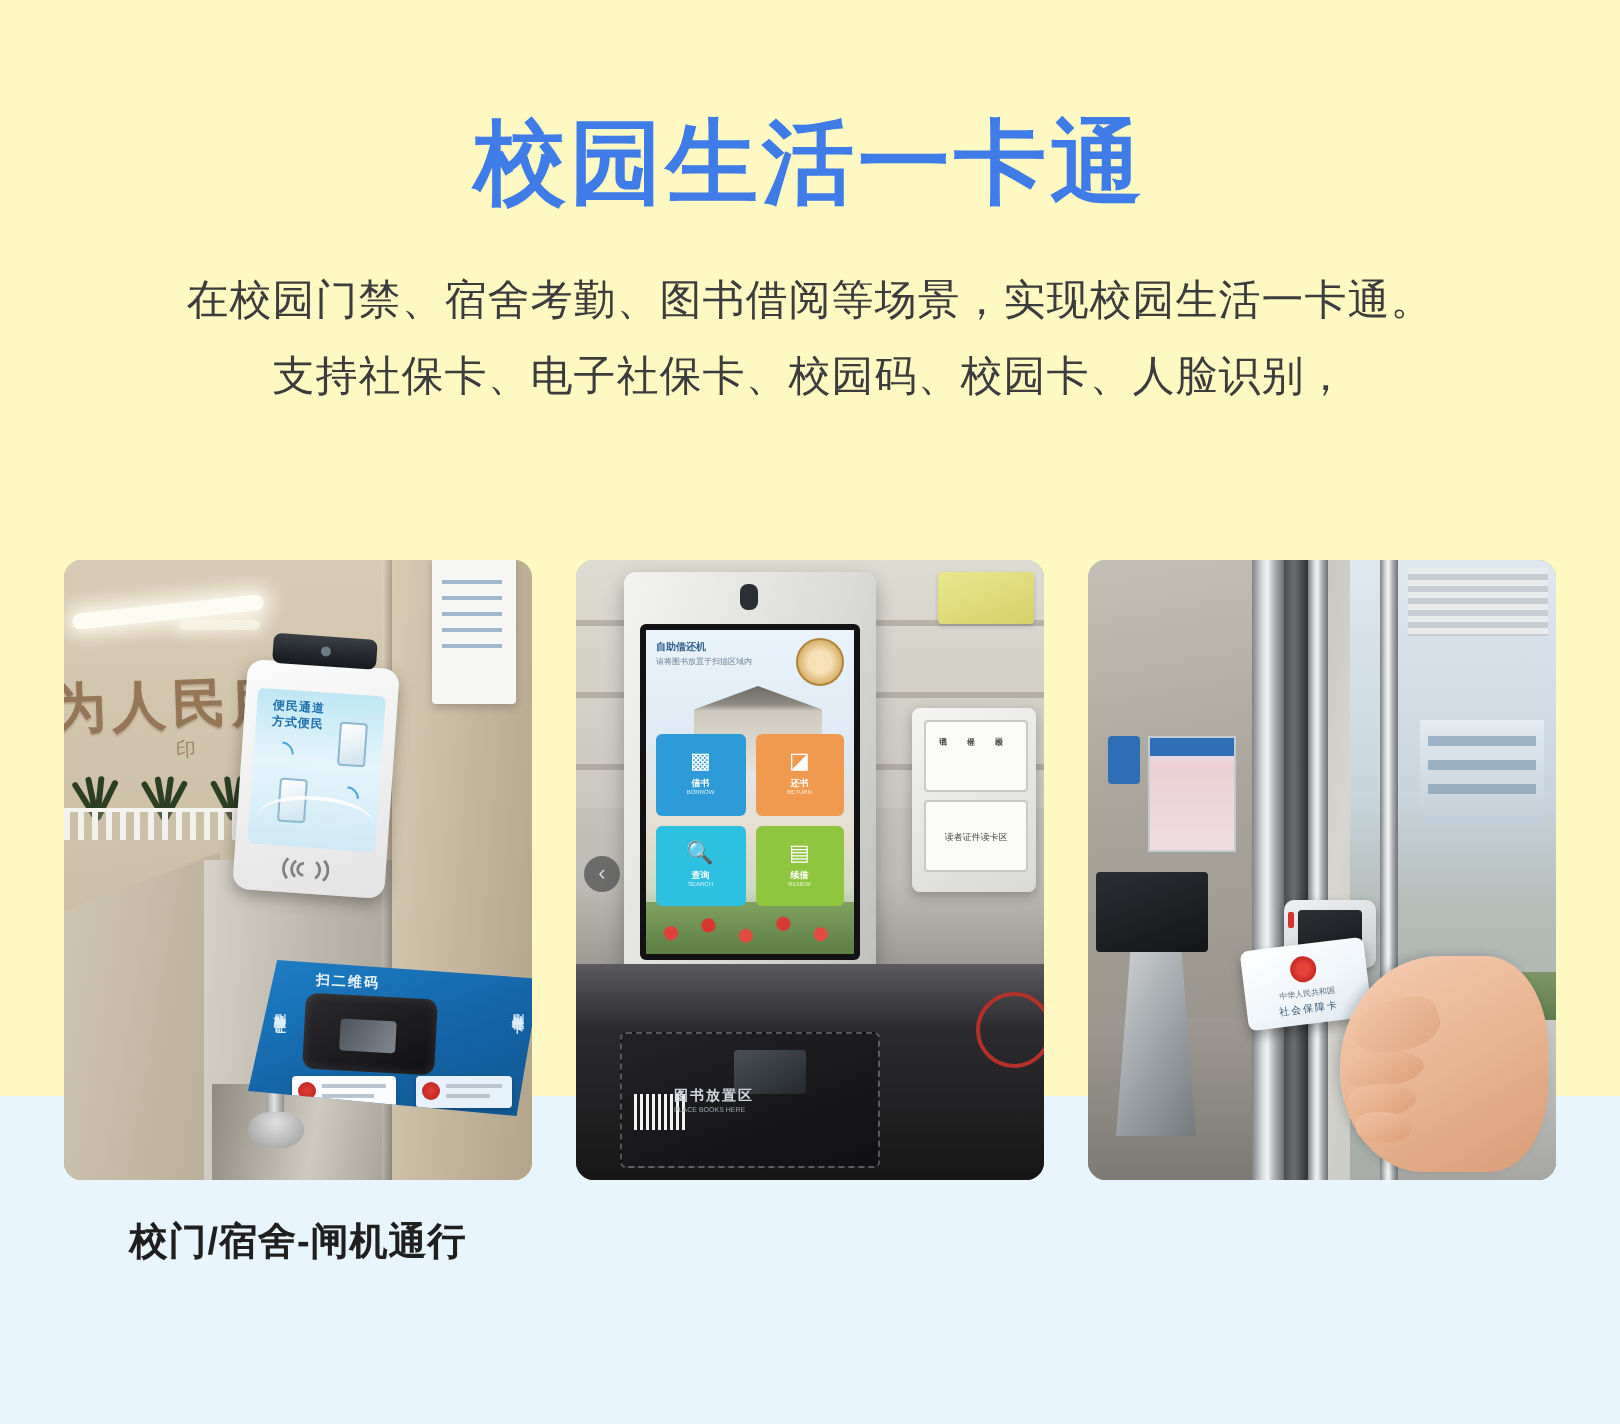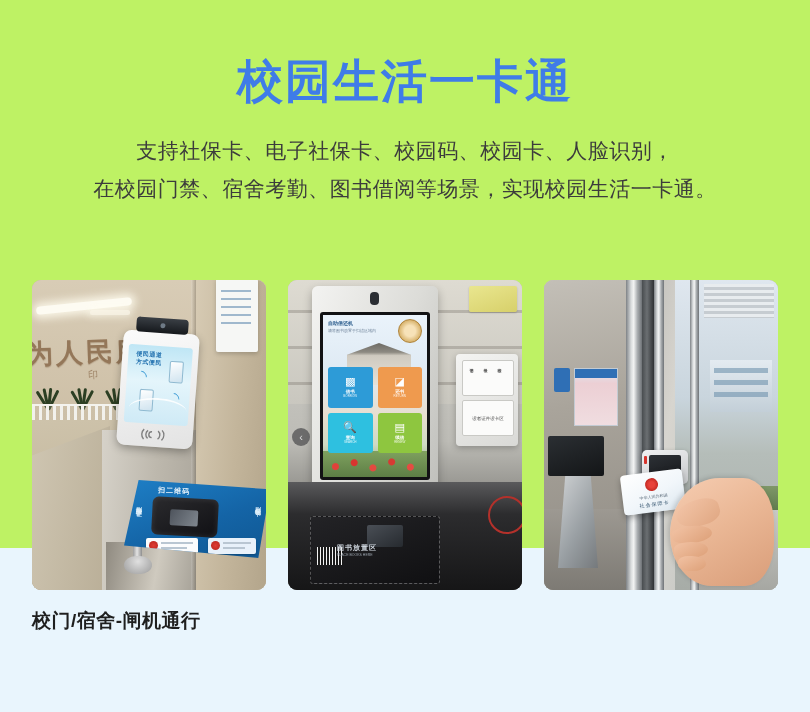--- a/index.html
+++ b/index.html
@@ -10,21 +10,21 @@
     width: 810px;
     height: 712px;
     background: #e9f5fd;
     font-family: "Liberation Sans", "DejaVu Sans", sans-serif;
     overflow: hidden;
   }
   .page {
     position: relative;
     width: 810px;
     height: 548px;
-    background: #bef264;
+    background: #fef9c3;
   }
 
   
   .header {
     padding-top: 52px;
     text-align: center;
   }
   .main-title {
     font-size: 46px;
     font-weight: bold;
@@ -61,20 +61,21 @@
   .photo {
     position: relative;
     width: 234px;
     height: 310px;
     border-radius: 9px;
     overflow: hidden;
     background: #b9b3a6;
   }
   .caption {
     margin-top: 18px;
+    text-align: center;
     font-size: 19px;
     font-weight: bold;
     color: #1f1f1f;
     letter-spacing: 0.5px;
     white-space: nowrap;
   }
 
   
   .p1-bg {
     position: absolute; inset: 0;
@@ -493,22 +494,22 @@
   }
 </style>
 </head>
 <body>
 
 <div class="page">
 
   <div class="header">
     <h1 class="main-title">校园生活一卡通</h1>
     <div class="subtitle">
+      <span class="subtitle-line">在校园门禁、宿舍考勤、图书借阅等场景，实现校园生活一卡通。</span>
       <span class="subtitle-line">支持社保卡、电子社保卡、校园码、校园卡、人脸识别，</span>
-      <span class="subtitle-line">在校园门禁、宿舍考勤、图书借阅等场景，实现校园生活一卡通。</span>
     </div>
   </div>
 
   <div class="cards">
 
     <div class="card">
       <div class="photo">
         <div class="p1-bg"></div>
         <div class="p1-wall"></div>
         <div class="p1-lamp"></div>

